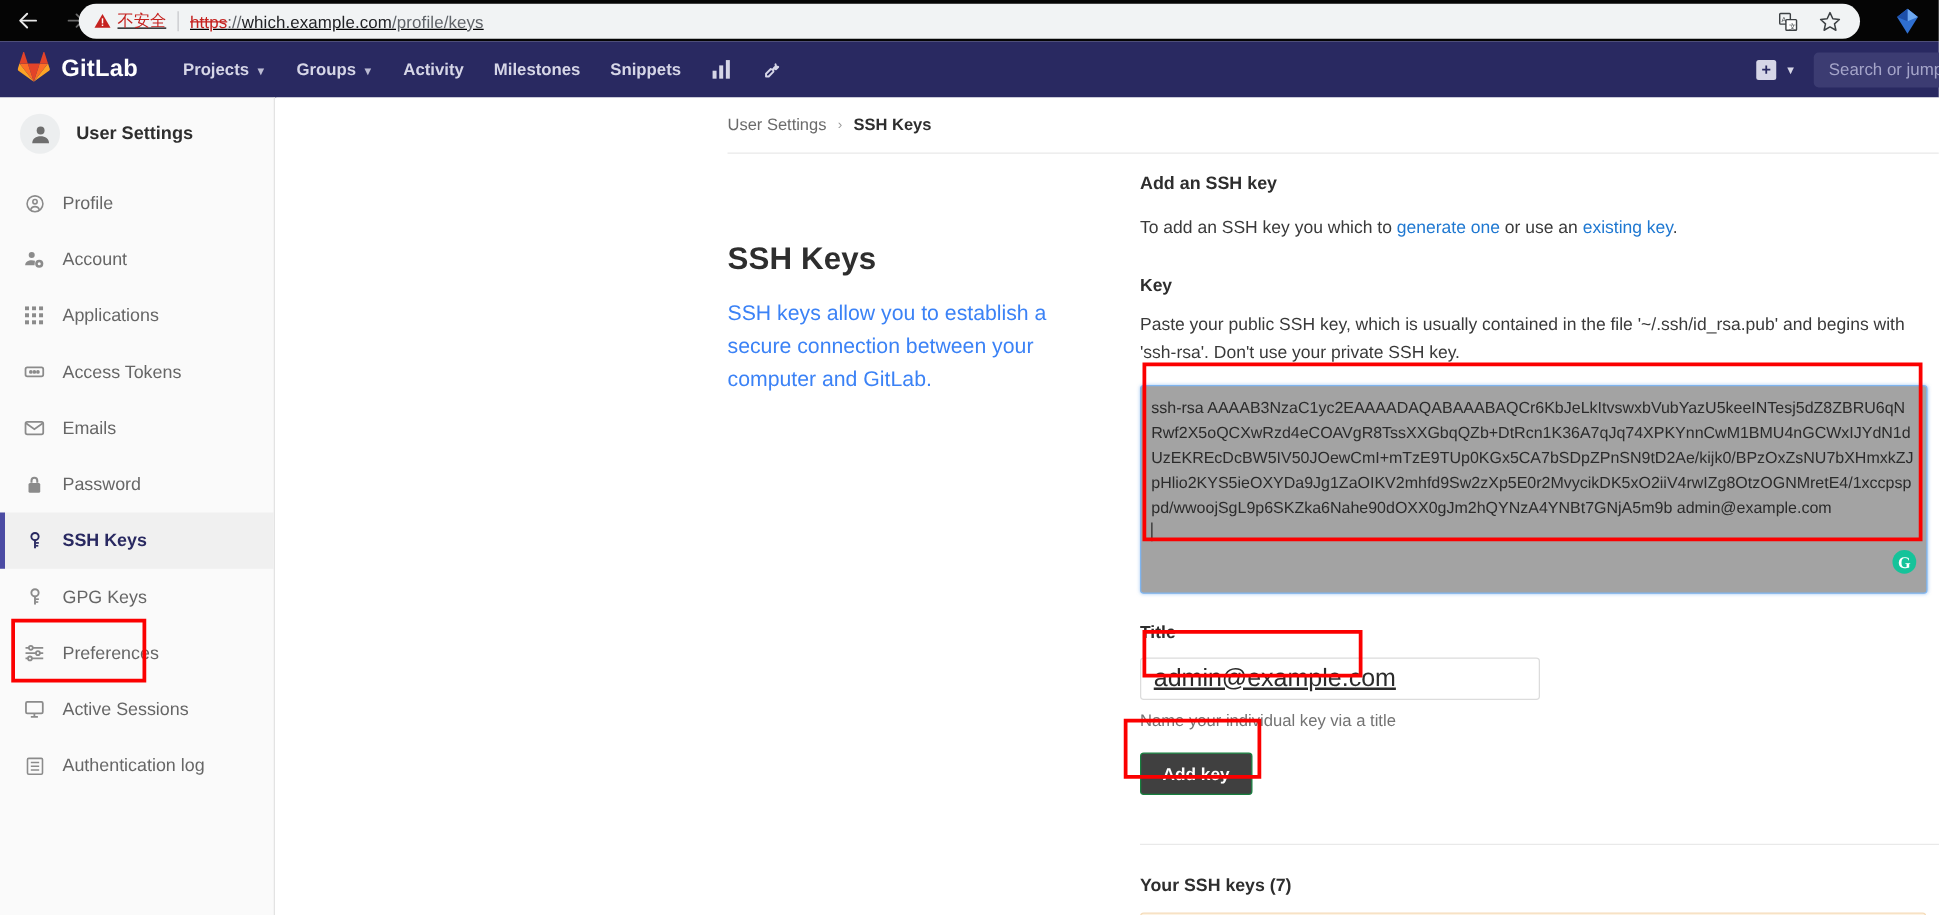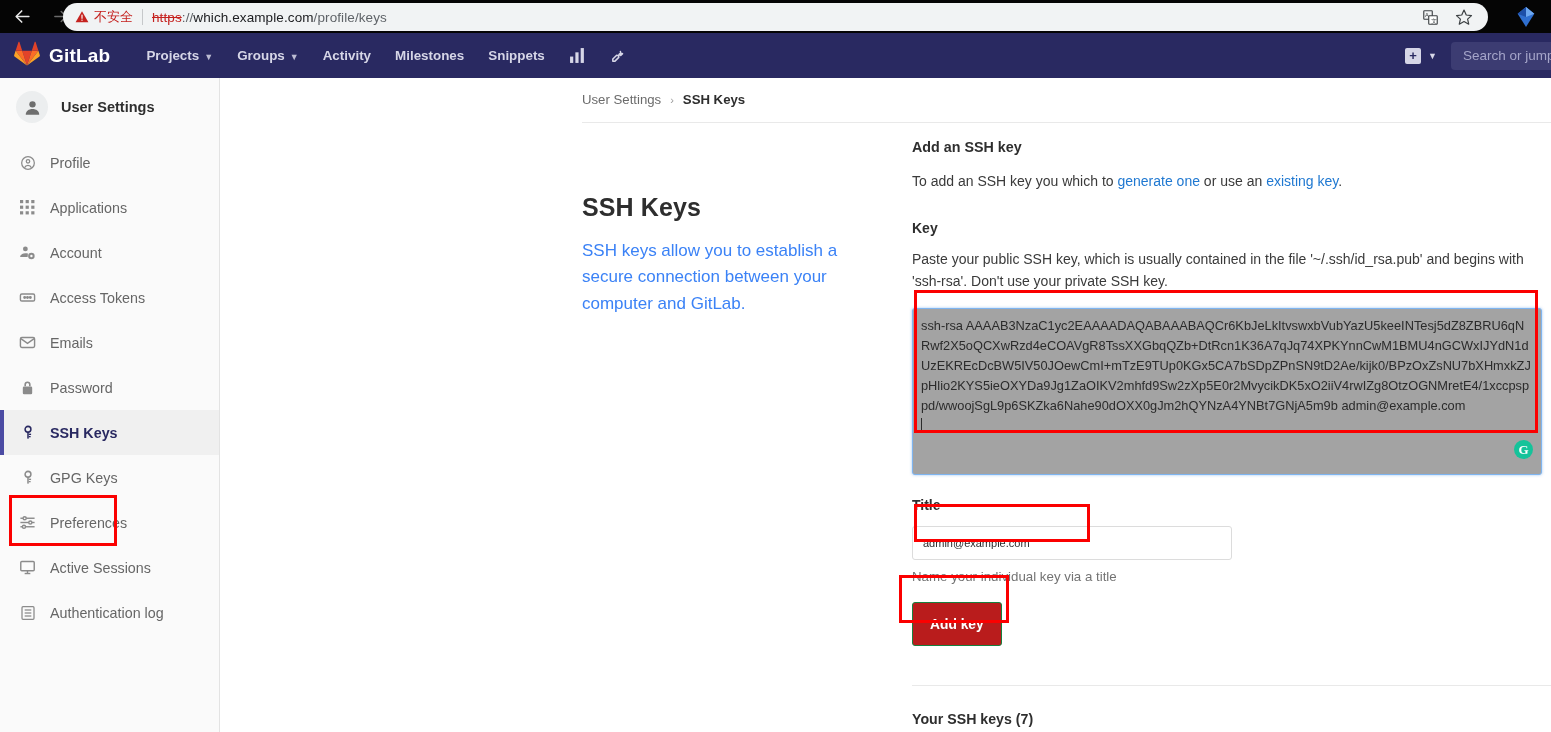--- a/index.html
+++ b/index.html
@@ -29,20 +29,21 @@
   .nav-btn svg { display: block; }
   .nav-btn.disabled { opacity: .45; }
 
   .omnibox {
     position: absolute; left: 63px; top: 3px;
     width: 1425px; height: 28px;
     background: #f1f3f4;
     border-radius: 14px;
     display: flex; align-items: center;
     padding: 0 10px 0 12px;
+    text-decoration: underline;
   }
   .omni-warn {
     display: flex; align-items: center; gap: 5px;
     color: #c5221f; font-size: 13px; white-space: nowrap;
   }
   .omni-warn .tri { display:block; }
   .omni-sep {
     width: 1px; height: 16px; background: #c6c8ca; margin: 0 9px;
   }
   .omni-url { font-size: 13.5px; color: #202124; white-space: nowrap; letter-spacing: .1px; }
@@ -171,32 +172,33 @@
     width: 19px; height: 19px; border-radius: 50%;
     background: #15c39a; color: #fff;
     font-size: 13px; font-weight: 700; font-family: "Liberation Serif", serif;
     display: flex; align-items: center; justify-content: center;
   }
   .resize-grip { position: absolute; right: 2px; bottom: 2px; width: 10px; height: 10px; }
 
   .title-input {
     width: 320px; height: 34px;
     border: 1px solid #dcdcdc; border-radius: 3px;
-    background: #fff; color: #2b2b2b; font-size: 11px;
+    background: #fff; color: #2b2b2b; font-size: 20px;
     padding: 0 10px; display: flex; align-items: center;
     font-family: "Liberation Sans", sans-serif;
+    text-decoration: underline;
   }
   .title-hint { font-size: 13.3px; color: #737373; margin-top: 9px; }
 
   .add-btn {
     display: inline-flex; align-items: center; justify-content: center;
-    background: #b91c1c; color: #fff;
+    background: #404040; color: #fff;
     font-size: 13.8px; font-weight: 600;
     border: 1px solid #17803f; border-radius: 3px;
-    height: 44px; padding: 0 17px; cursor: pointer;
+    height: 34px; padding: 0 17px; cursor: pointer;
   }
 
   .hr-full { height: 1px; background: #e9e9e9; margin: 0; }
   .your-keys { font-size: 14.2px; font-weight: 700; color: #2e2e2e; }
   .alert-warn {
     background: #fdf3e4; border: 1px solid #f5dcb9; border-radius: 3px;
     color: #9e6b1f; font-size: 13.6px; text-align: center;
     padding: 10px 0; margin-top: 13px;
   }
 
@@ -341,47 +343,47 @@
           <svg width="16" height="16" viewBox="0 0 24 24" fill="none" stroke="currentColor" stroke-width="1.9">
             <circle cx="12" cy="12" r="9.5"></circle>
             <circle cx="12" cy="9.5" r="2.6"></circle>
             <path d="M6.8 19a5.6 5.6 0 0 1 10.4 0"></path>
           </svg>
         </span>
       <span>Profile</span>
     </div>
     <div class="sb-item">
       <span class="sb-ico">
+          <svg width="17" height="17" viewBox="0 0 24 24" fill="currentColor">
+            <circle cx="9" cy="7" r="3.4"></circle>
+            <path d="M1.6 18.5c0-3.6 3.3-5.6 7.4-5.6 1.3 0 2.5.2 3.6.6l-.4 5z"></path>
+            <circle cx="17.5" cy="17" r="4.6"></circle>
+            <circle cx="17.5" cy="17" r="1.7" fill="#fafafa"></circle>
+          </svg>
+        </span>
+      <span>Account</span>
+    </div>
+    <div class="sb-item">
+      <span class="sb-ico">
           <svg width="15" height="15" viewBox="0 0 16 16" fill="currentColor">
             <rect x="0" y="0" width="3.4" height="3.4"></rect>
             <rect x="6" y="0" width="3.4" height="3.4"></rect>
             <rect x="12" y="0" width="3.4" height="3.4"></rect>
             <rect x="0" y="6" width="3.4" height="3.4"></rect>
             <rect x="6" y="6" width="3.4" height="3.4"></rect>
             <rect x="12" y="6" width="3.4" height="3.4"></rect>
             <rect x="0" y="12" width="3.4" height="3.4"></rect>
             <rect x="6" y="12" width="3.4" height="3.4"></rect>
             <rect x="12" y="12" width="3.4" height="3.4"></rect>
           </svg>
         </span>
       <span>Applications</span>
     </div>
     <div class="sb-item">
       <span class="sb-ico">
-          <svg width="17" height="17" viewBox="0 0 24 24" fill="currentColor">
-            <circle cx="9" cy="7" r="3.4"></circle>
-            <path d="M1.6 18.5c0-3.6 3.3-5.6 7.4-5.6 1.3 0 2.5.2 3.6.6l-.4 5z"></path>
-            <circle cx="17.5" cy="17" r="4.6"></circle>
-            <circle cx="17.5" cy="17" r="1.7" fill="#fafafa"></circle>
-          </svg>
-        </span>
-      <span>Account</span>
-    </div>
-    <div class="sb-item">
-      <span class="sb-ico">
           <svg width="17" height="17" viewBox="0 0 24 24" fill="none" stroke="currentColor" stroke-width="2">
             <rect x="2" y="7" width="20" height="10" rx="2"></rect>
             <circle cx="8" cy="12" r="1.1" fill="currentColor"></circle>
             <circle cx="12" cy="12" r="1.1" fill="currentColor"></circle>
             <circle cx="16" cy="12" r="1.1" fill="currentColor"></circle>
           </svg>
         </span>
       <span>Access Tokens</span>
     </div>
     <div class="sb-item">

